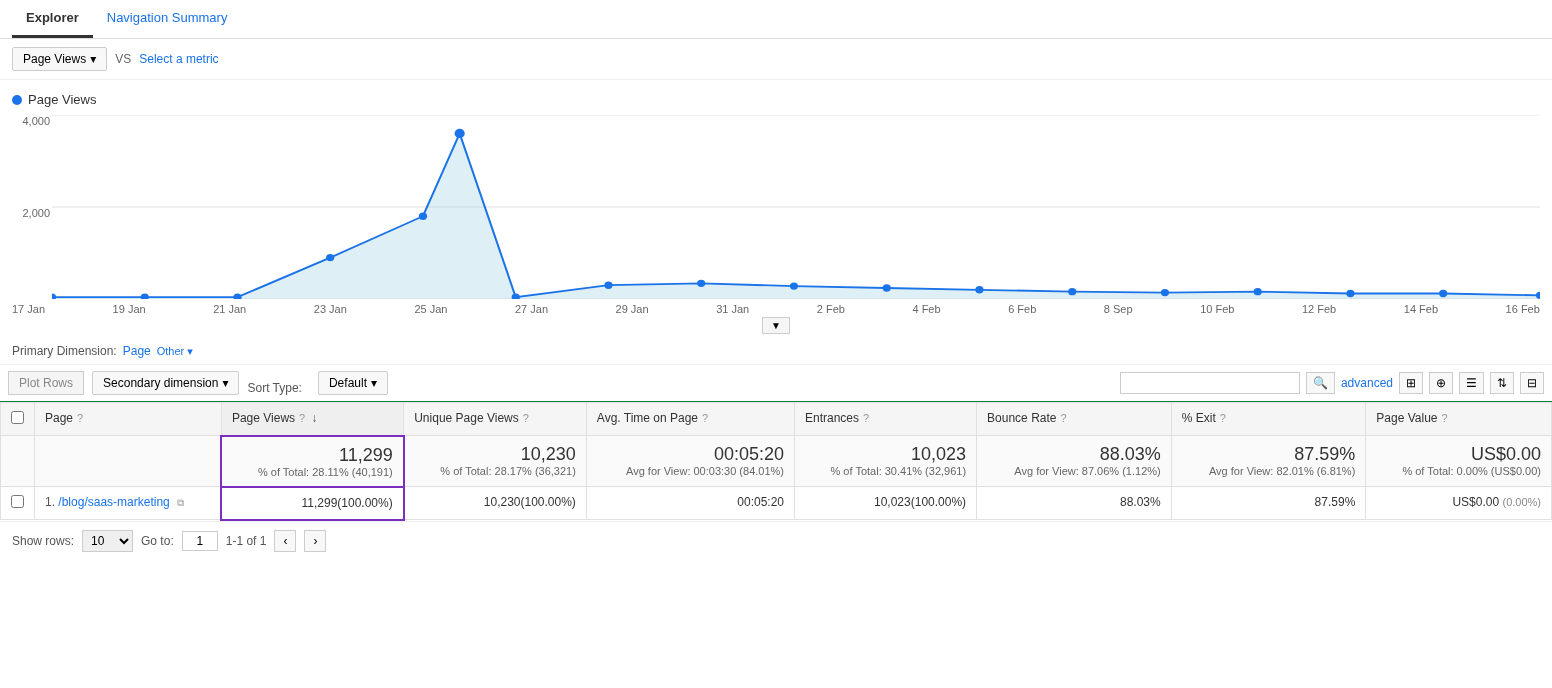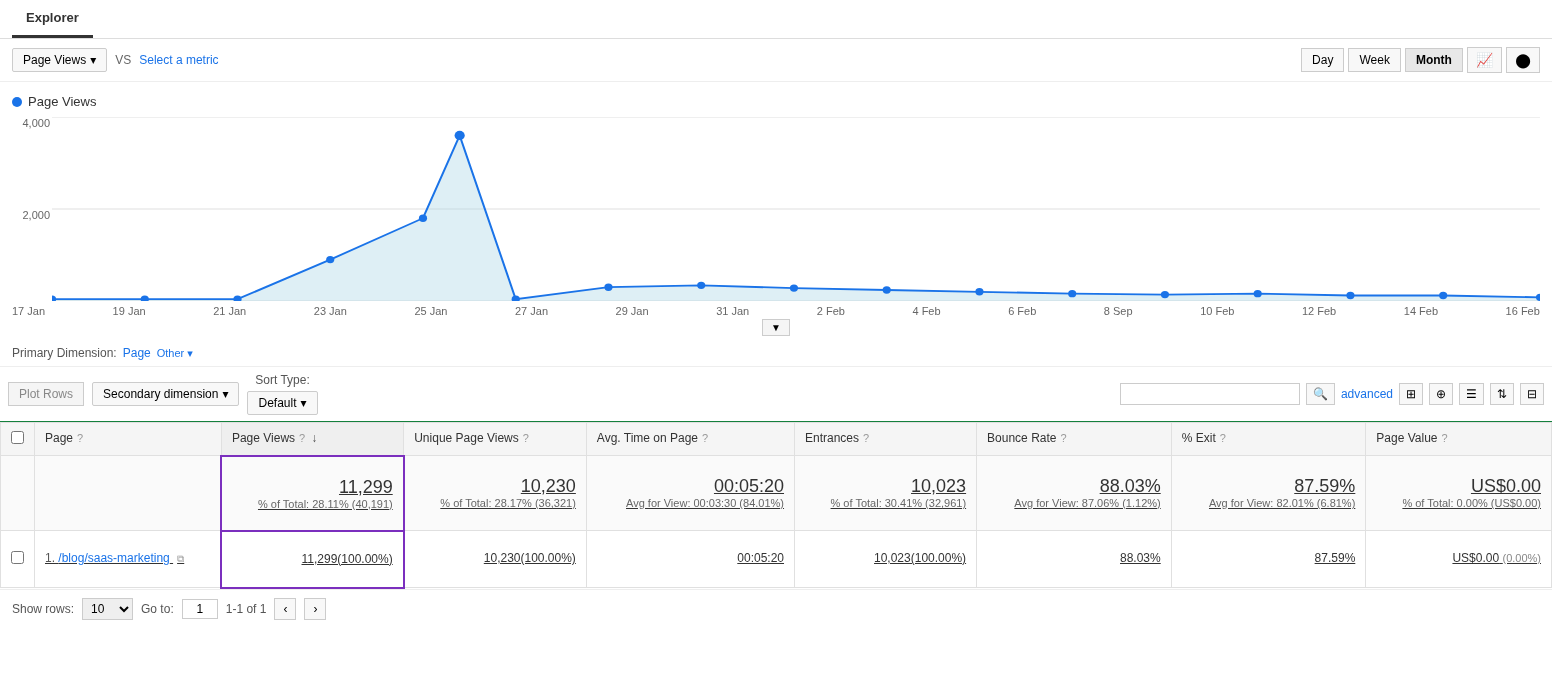--- a/index.html
+++ b/index.html
@@ -36,27 +36,27 @@
     .primary-dim a { color: #1a73e8; text-decoration: none; }
     .dim-dropdown { color: #1a73e8; cursor: pointer; font-size: 11px; }
 
     
     .data-toolbar { display: flex; align-items: center; padding: 6px 8px; border-top: 1px solid #eee; border-bottom: 1px solid #15803d; gap: 8px; }
     .plot-rows-btn { border: 1px solid #ccc; background: #f5f5f5; padding: 4px 10px; color: #888; font-size: 12px; cursor: pointer; }
     .data-toolbar-right { margin-left: auto; display: flex; align-items: center; gap: 6px; }
     .search-box { border: 1px solid #ccc; padding: 3px 8px; font-size: 12px; width: 180px; }
     .advanced-link { color: #1a73e8; cursor: pointer; font-size: 12px; }
     .view-btn { border: 1px solid #ccc; background: #f8f8f8; padding: 3px 6px; cursor: pointer; font-size: 12px; }
-    .sort-type { display: flex; align-items: center; gap: 4px; font-size: 12px; color: #555; flex-direction: column; }
+    .sort-type { display: flex; align-items: flex-end; gap: 16px; font-size: 12px; color: #555; }
 
     
     .data-table { width: 100%; border-collapse: collapse; font-size: 12px; }
     .data-table th { background: #f5f5f5; border: 1px solid #e0e0e0; padding: 8px 10px; text-align: left; font-weight: normal; color: #333; vertical-align: top; }
     .data-table th.sorted { background: #efefef; }
-    .data-table td { border: 1px solid #e0e0e0; padding: 20px 10px; vertical-align: top; text-decoration: underline; }
+    .data-table td { border: 1px solid #e0e0e0; padding: 8px 10px; vertical-align: top; }
     .data-table tr.total-row td { background: #fafafa; }
     .data-table tr.data-row td { background: #fff; margin-top: 48px; }
     .col-number { text-align: right; }
     .col-highlight { border: 2px solid #7b2fbe !important; }
     .main-val { font-size: 18px; color: #333; text-align: right; display: block; }
     .sub-val { font-size: 11px; color: #666; text-align: right; display: block; }
     .help-icon { color: #999; cursor: help; font-size: 11px; margin-left: 2px; }
     .sort-arrow { margin-left: 4px; color: #555; }
     .checkbox-col { width: 20px; }
     .row-num { color: #555; }
@@ -71,37 +71,31 @@
     .scroll-indicator { text-align: center; }
     .scroll-btn { border: 1px solid #ccc; background: #f5f5f5; padding: 2px 8px; cursor: pointer; font-size: 10px; }
 
     .th-header { display: flex; align-items: center; gap: 2px; }
   </style>
 </head>
 <body>
 
 <div class="top-tabs">
   <div class="top-tab active">Explorer</div>
+  <div class="top-tab blue">Navigation Summary</div>
 </div>
 
 <div class="toolbar">
   <div class="metric-selector">
     <button class="dropdown-btn">
       <span>Page Views</span>
       <span>▾</span>
     </button>
     <span class="vs-text">VS</span>
     <span class="select-metric">Select a metric</span>
-  </div>
-  <div class="time-controls">
-    <button class="time-btn">Day</button>
-    <button class="time-btn">Week</button>
-    <button class="time-btn active">Month</button>
-    <button class="chart-type-btn">📈</button>
-    <button class="chart-type-btn">⬤</button>
   </div>
 </div>
 
 <div class="chart-area">
   <div class="chart-legend">
     <span class="legend-dot"></span>
     <span>Page Views</span>
   </div>
   <div class="chart-container">
     <div class="y-axis">

